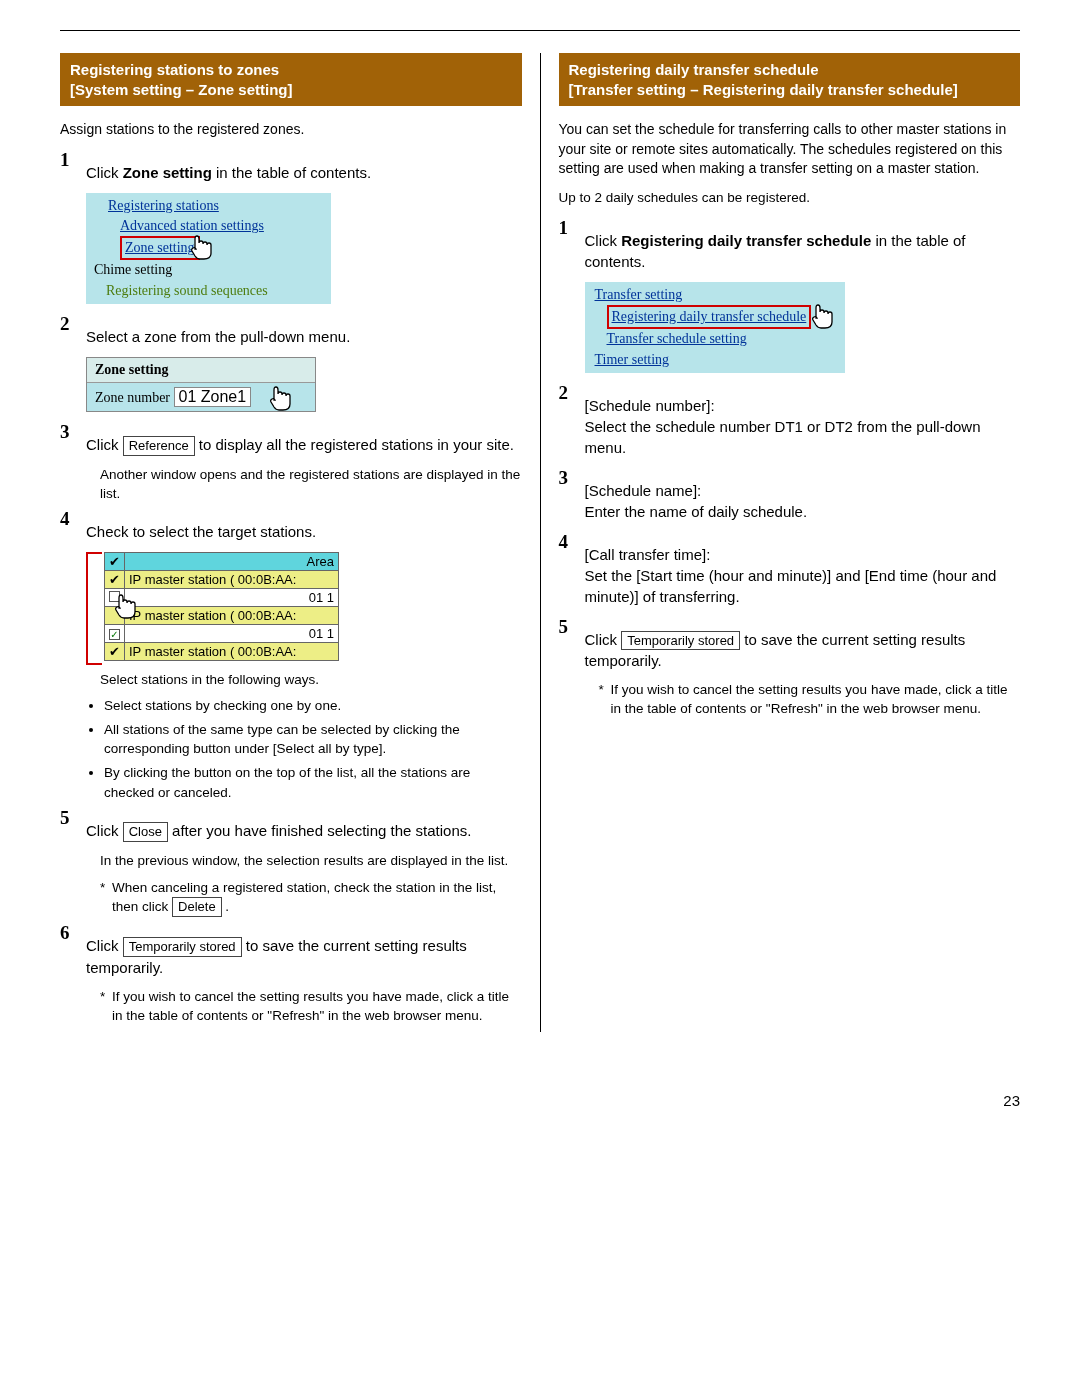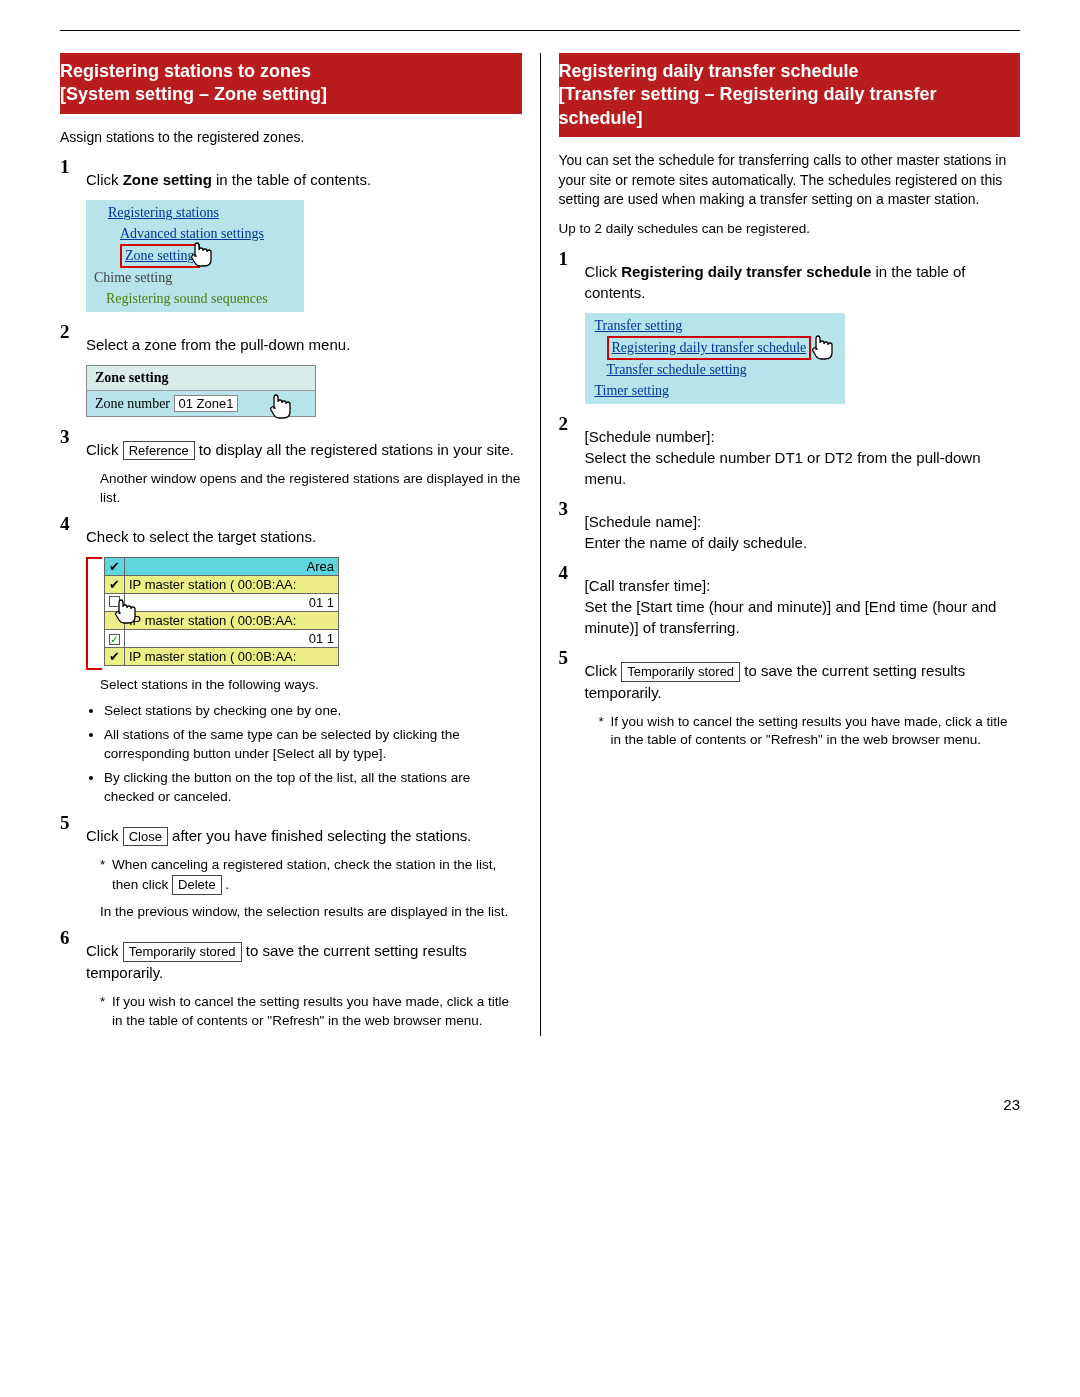--- a/index.html
+++ b/index.html
@@ -28,25 +28,25 @@
     min-width: 0;
   }
   .col-left {
     padding-right: 18px;
     border-right: 1px solid #000;
   }
   .col-right {
     padding-left: 18px;
   }
   .section-header {
-    background: #b91c1c;
+    background: #a16207;
     color: #fff;
     font-weight: bold;
-    font-size: 18px;
-    padding: 7px 10px 7px 0;
+    font-size: 15px;
+    padding: 7px 10px 7px 10px;
     line-height: 1.3;
     margin-bottom: 14px;
   }
   .intro {
     font-size: 14px;
     margin: 4px 0 10px 0;
     line-height: 1.4;
   }
   .steps { }
   .step {
@@ -97,29 +97,29 @@
     font-size: 13.5px;
     line-height: 1.45;
   }
   ul.bullets li { margin-bottom: 4px; }
   
   .fig {
     margin: 8px 0 10px 26px;
   }
   .toc-fig {
     background: #b7e4ea;
-    width: 218px;
+    width: 245px;
     padding: 3px 6px;
     font-family: Georgia, 'Times New Roman', serif;
     font-size: 14px;
     line-height: 1.45;
     position: relative;
   }
   .toc-link { color: #003399; text-decoration: underline; }
-  .toc-plain { color: #404040; }
+  .toc-plain { color: #000000; }
   .toc-highlight {
     display: inline-block;
     border: 2px solid #d00000;
     padding: 0 3px;
   }
   .zone-fig {
     background: #b7e4ea;
     border: 1px solid #888;
     width: 230px;
     font-family: Georgia, 'Times New Roman', serif;
@@ -134,21 +134,21 @@
   }
   .zone-fig-row {
     padding: 4px 8px;
   }
   .zone-select {
     display: inline-block;
     background: #fff;
     border: 1px solid #888;
     padding: 0 4px;
     font-family: Arial, sans-serif;
-    font-size: 13px;
+    font-size: 16px;
   }
   .cursor-svg {
     position: absolute;
     width: 34px;
     height: 34px;
   }
   .station-fig {
     width: 255px;
     font-size: 13px;
     position: relative;
@@ -304,24 +304,24 @@
           <li>All stations of the same type can be selected by clicking the corresponding button under [Select all by type].</li>
           <li>By clicking the button on the top of the list, all the stations are checked or canceled.</li>
         </ul>
 
         <div class="step">
           <div class="step-num">5</div>
           <div class="step-body">
             <span>Click </span><span class="btn-inline">Close</span><span> after you have finished selecting the stations.</span>
           </div>
         </div>
+        <div class="subnote">In the previous window, the selection results are displayed in the list.</div>
         <div class="subnote subnote-star">
           <span>When canceling a registered station, check the station in the list, then click </span><span class="btn-inline">Delete</span><span> .</span>
         </div>
-        <div class="subnote">In the previous window, the selection results are displayed in the list.</div>
 
         <div class="step">
           <div class="step-num">6</div>
           <div class="step-body">
             <span>Click </span><span class="btn-inline">Temporarily stored</span><span> to save the current setting results temporarily.</span>
           </div>
         </div>
         <div class="subnote subnote-star">If you wish to cancel the setting results you have made, click a title in the table of contents or "Refresh" in the web browser menu.</div>
 
       </div>

